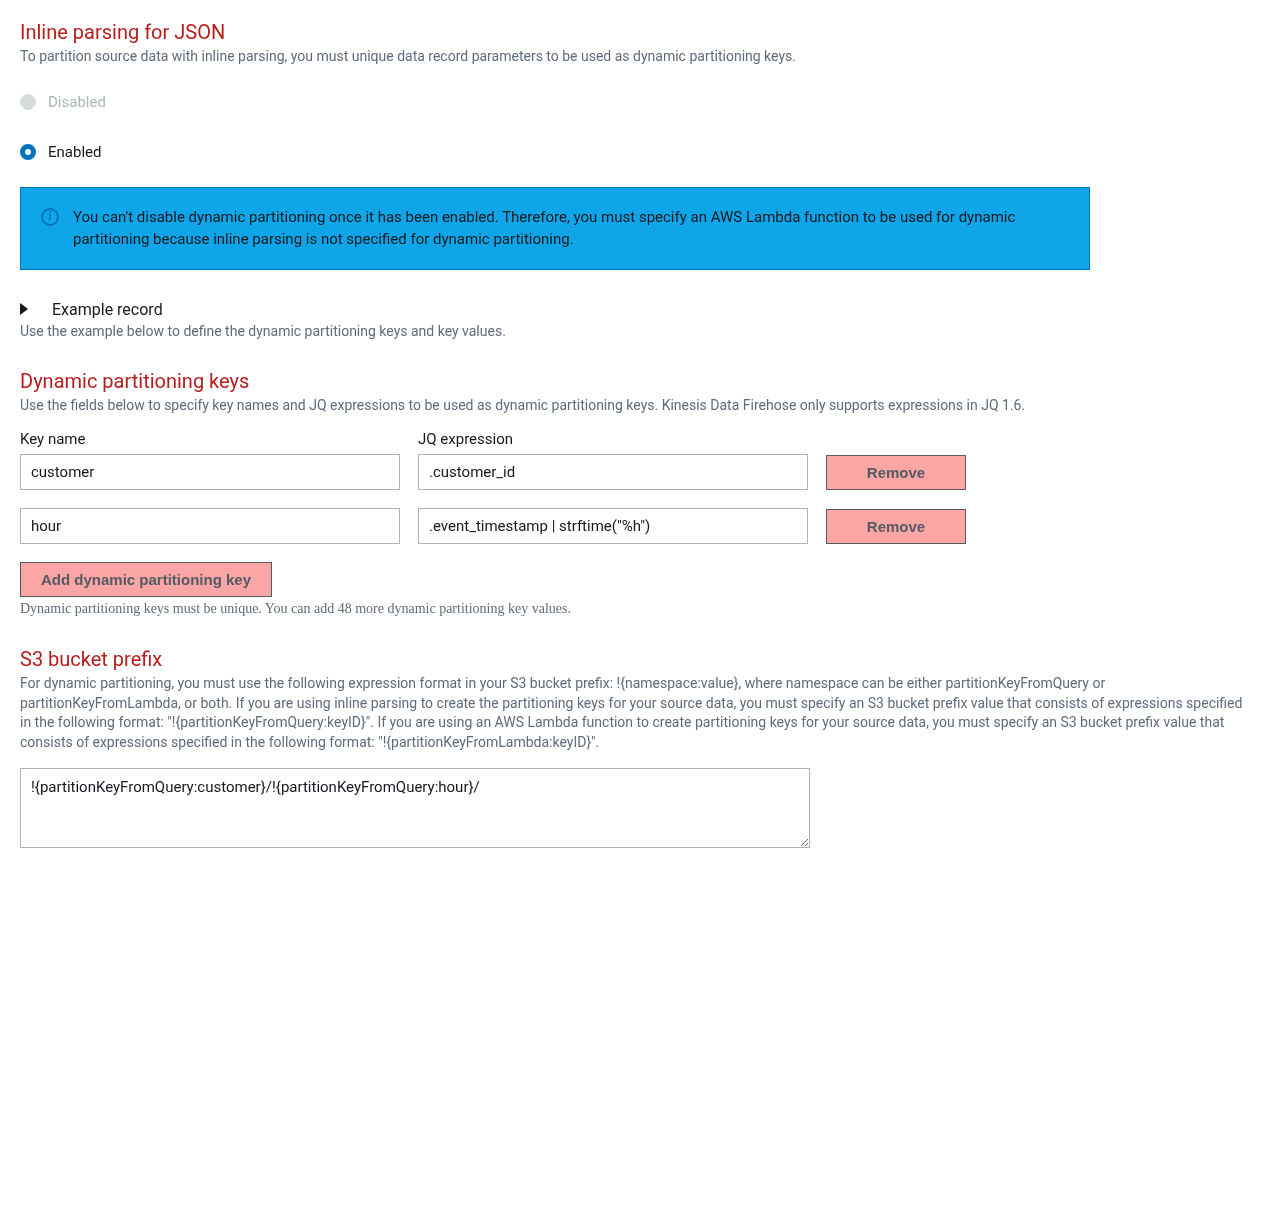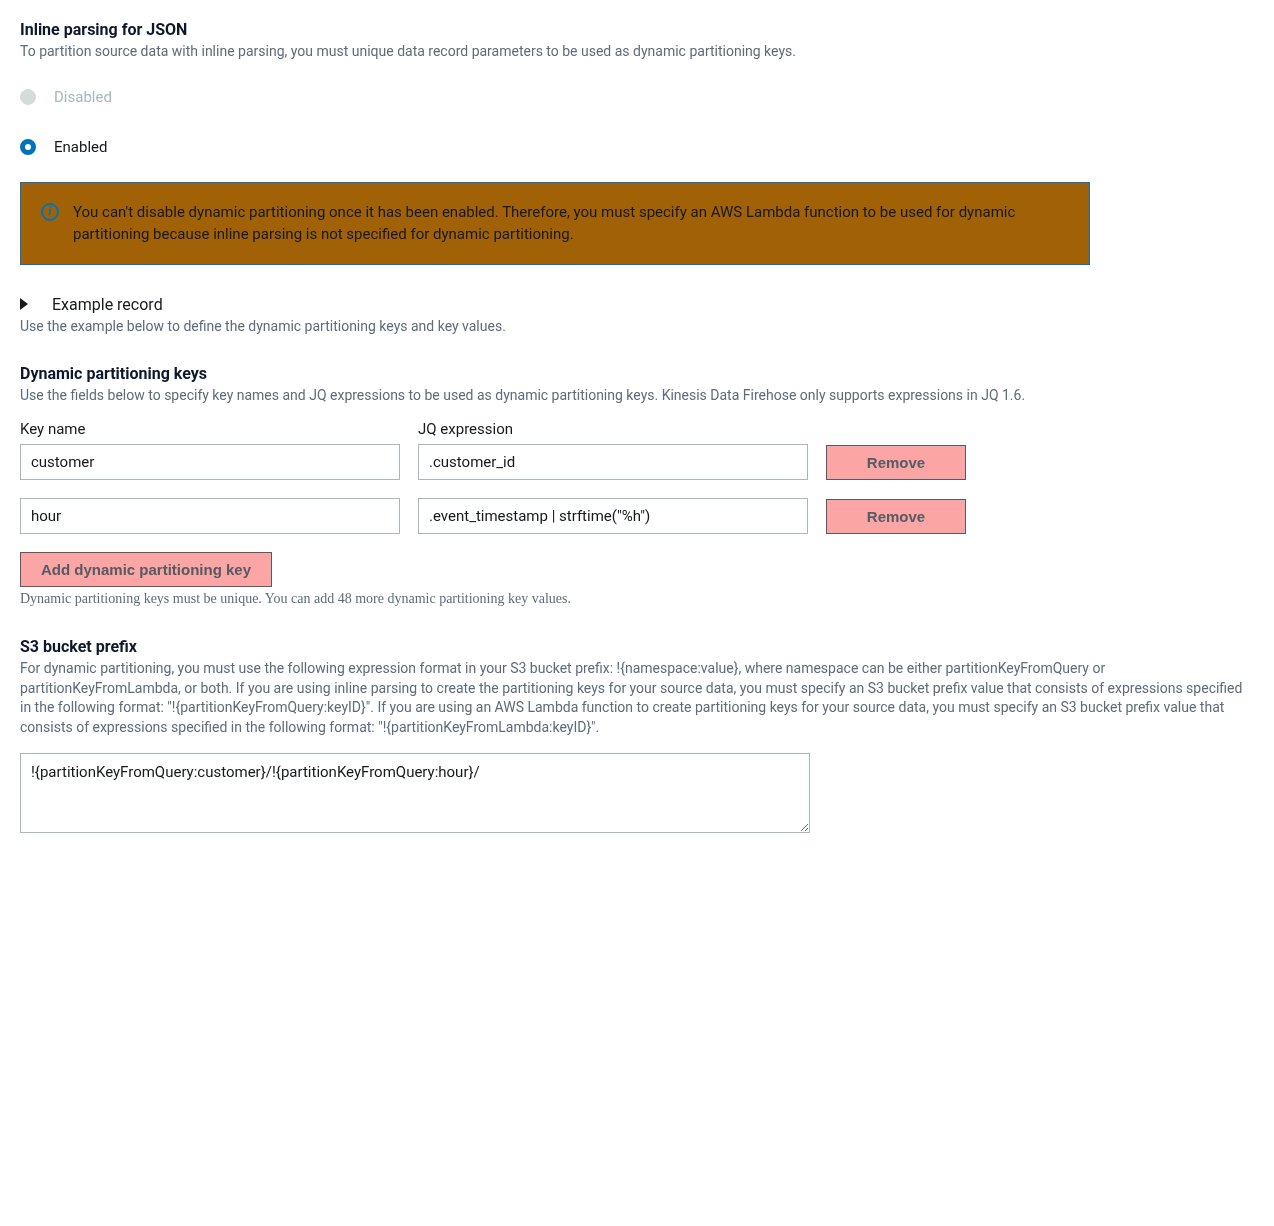--- a/index.html
+++ b/index.html
@@ -5,54 +5,54 @@
   * { box-sizing: border-box; }
   body {
     font-family: -apple-system, BlinkMacSystemFont, "Segoe UI", Roboto, "Helvetica Neue", Arial, sans-serif;
     margin: 0;
     padding: 20px;
     color: #16191f;
     font-size: 14px;
     max-width: 1274px;
   }
   .section-title {
-    font-size: 16px;
-    font-weight: 700;
-    color: #0f172a;
+    font-size: 20px;
+    font-weight: 400;
+    color: #b91c1c;
     margin-bottom: 3px;
   }
   .section-desc {
     font-size: 14px;
     color: #5f6b7a;
     margin-bottom: 15px;
     line-height: 1.4;
   }
   .radio-group { margin-bottom: 20px; }
   .radio-option {
     display: flex;
     align-items: center;
-    gap: 18px;
+    gap: 12px;
     padding: 6px 0;
     font-size: 15px;
     margin-top: 20px;
   }
   .radio-option.disabled { color: #aab7b8; }
   .radio {
     width: 16px; height: 16px;
     border-radius: 50%;
     display: inline-block;
     border: 1px solid #aab7b8;
     position: relative;
     flex-shrink: 0;
   }
   .radio.disabled { background: #d5dbdb; border-color: #d5dbdb; }
   .radio.selected { border: 5px solid #0073bb; width:16px; height:16px;}
   .alert-box {
     border: 1px solid #0073bb;
-    background: #a16207;
+    background: #0ea5e9;
     padding: 18px 20px;
     display: flex;
     gap: 14px;
     margin-bottom: 30px;
     max-width: 1070px;
   }
   .info-icon {
     width: 18px; height:18px;
     border: 2px solid #0073bb;
     border-radius: 50%;

